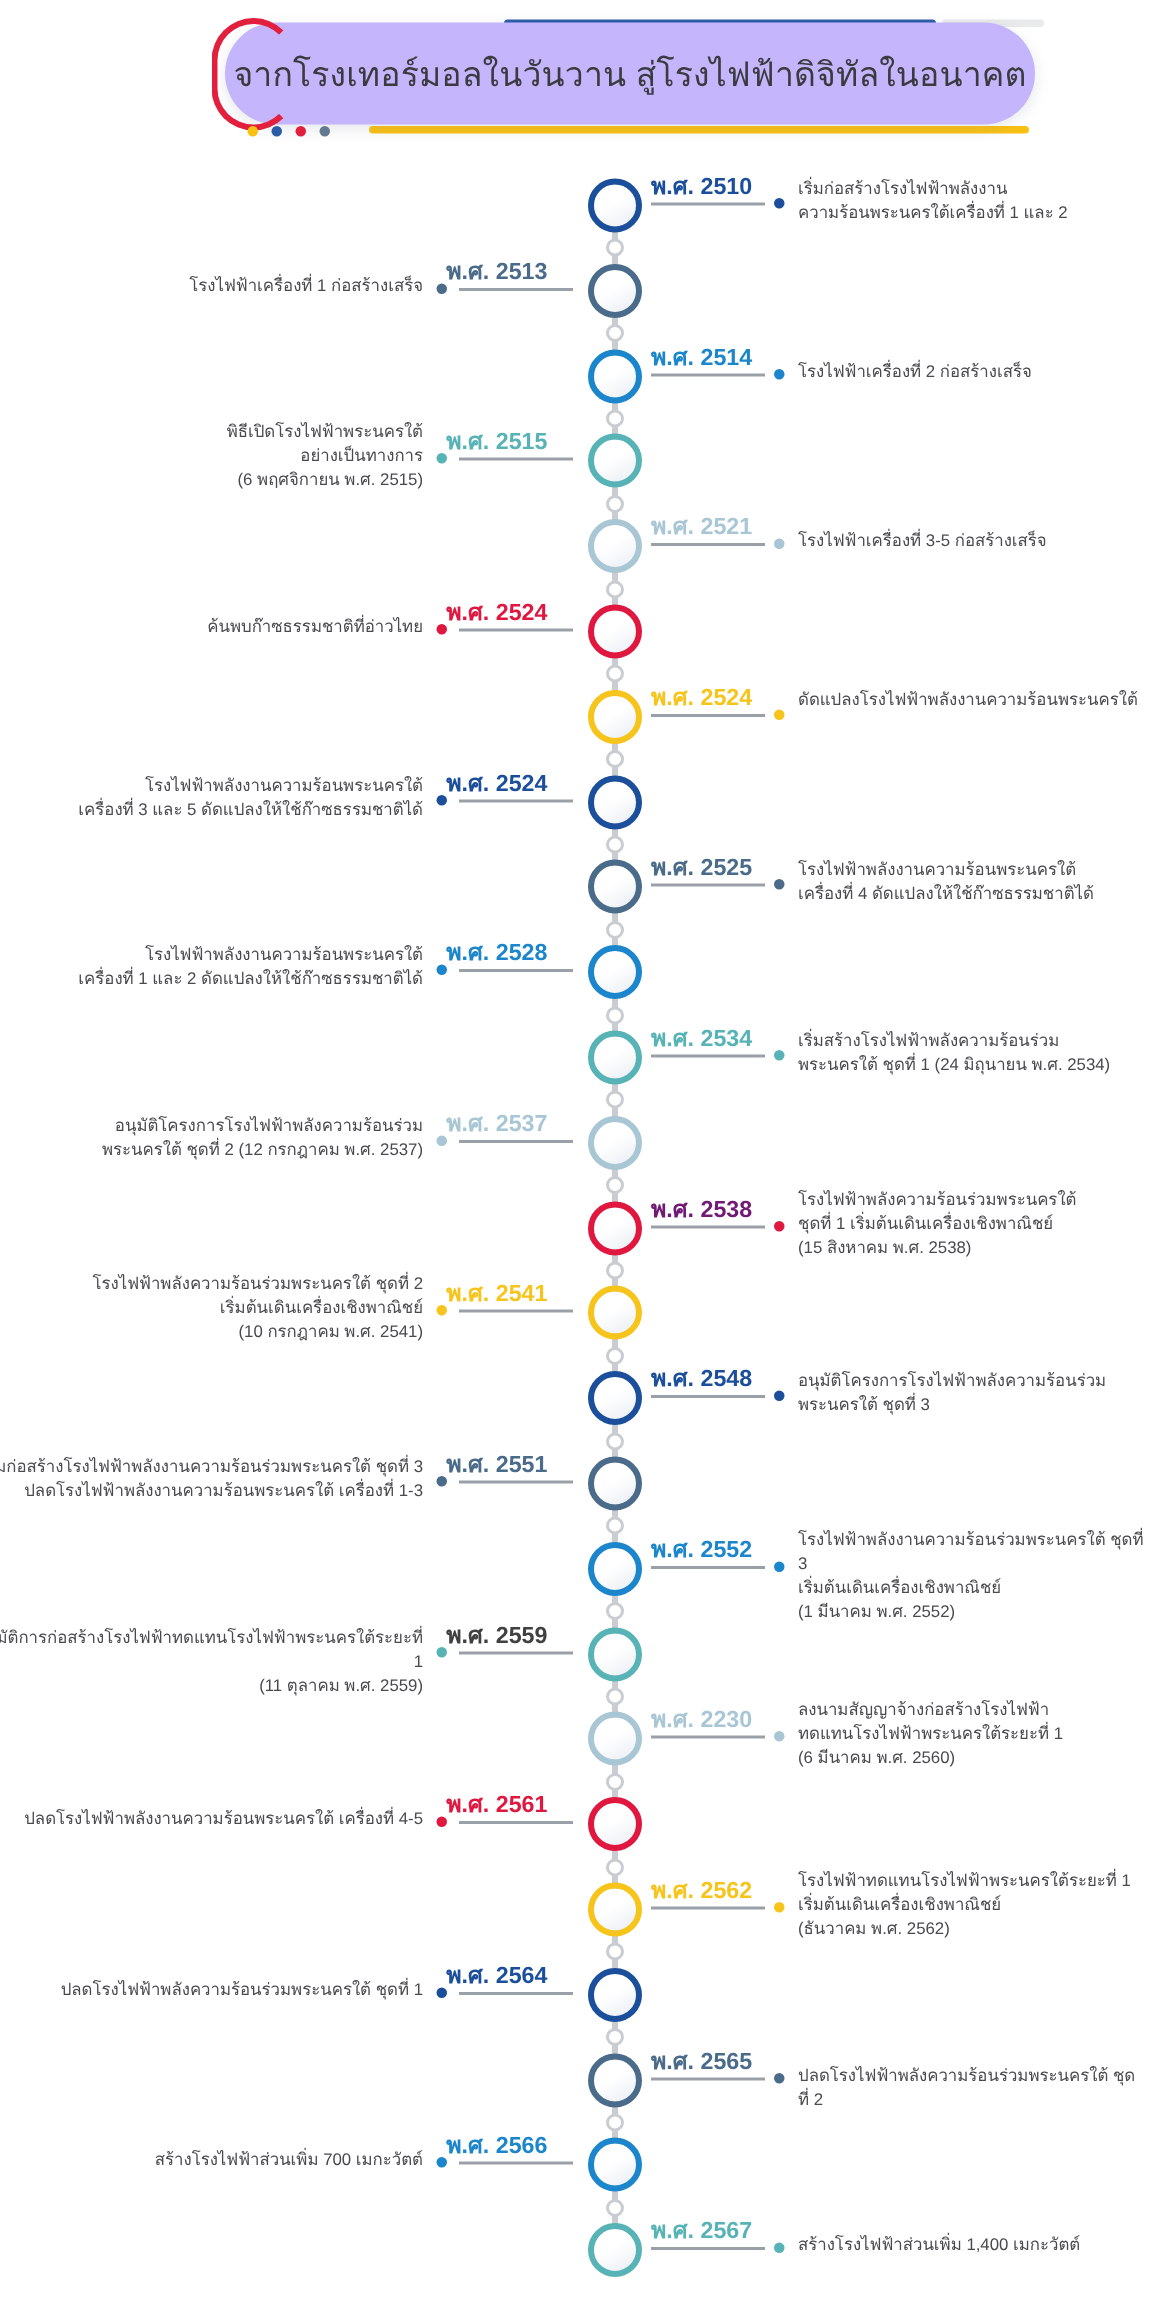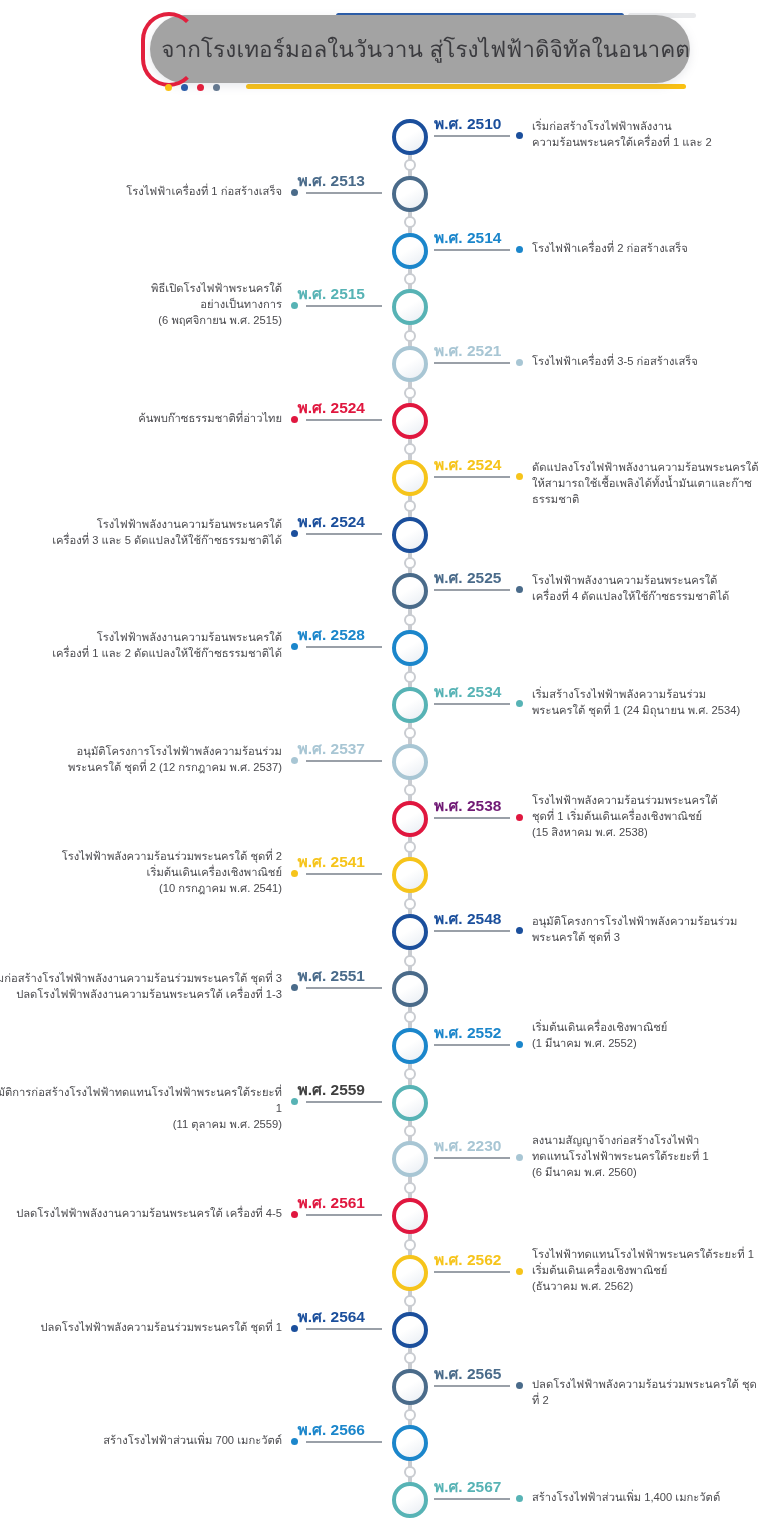--- a/index.html
+++ b/index.html
@@ -51,26 +51,26 @@
     height: 5px;
     background: #fac113;
     border-radius: 3px;
   }
   .banner-box {
     position: absolute;
     left: 22px;
     top: 9px;
     width: 540px;
     height: 68px;
-    background: #a3a3a3;
+    background: #c4b5fd;
     border-radius: 34px;
     box-shadow: 0 3px 10px rgba(120,130,145,0.18);
     display: flex;
     align-items: center;
-    justify-content: flex-end;
+    justify-content: center;
   }
   .banner-title {
     font-size: 22.5px;
     color: #3b3b3f;
     letter-spacing: 0.1px;
     white-space: nowrap;
   }
   .banner-hook {
     position: absolute;
     left: 13px;
@@ -305,21 +305,20 @@
         </div>
       </div>
       <div class="bead" style="top: 500.2px;"></div>
       <div class="row side-right" style="top: 477.8px;">
         <div class="node" style="border-color: rgb(246, 196, 27);"></div>
         <div class="year" style="color: rgb(246, 196, 27);">พ.ศ. 2524</div>
         <div class="rule"></div>
         <div class="bullet" style="background: rgb(246, 196, 27);"></div>
         <div class="desc lines2">
           <div>ดัดแปลงโรงไฟฟ้าพลังงานความร้อนพระนครใต้</div>
-          <div>ให้สามารถใช้เชื้อเพลิงได้ทั้งน้ำมันเตาและก๊าซธรรมชาติ</div>
         </div>
       </div>
       <div class="bead" style="top: 557px;"></div>
       <div class="row side-left" style="top: 534.6px;">
         <div class="node" style="border-color: rgb(27, 79, 156);"></div>
         <div class="year" style="color: rgb(27, 79, 156);">พ.ศ. 2524</div>
         <div class="rule"></div>
         <div class="bullet" style="background: rgb(27, 79, 156);"></div>
         <div class="desc lines2">
           <div>โรงไฟฟ้าพลังงานความร้อนพระนครใต้</div>
@@ -416,20 +415,21 @@
           <div>ปลดโรงไฟฟ้าพลังงานความร้อนพระนครใต้ เครื่องที่ 1-3</div>
         </div>
       </div>
       <div class="bead" style="top: 1068.2px;"></div>
       <div class="row side-right" style="top: 1045.8px;">
         <div class="node" style="border-color: rgb(27, 134, 203);"></div>
         <div class="year" style="color: rgb(27, 134, 203);">พ.ศ. 2552</div>
         <div class="rule"></div>
         <div class="bullet" style="background: rgb(27, 134, 203);"></div>
         <div class="desc lines3">
+          <div>โรงไฟฟ้าพลังงานความร้อนร่วมพระนครใต้ ชุดที่ 3</div>
           <div>เริ่มต้นเดินเครื่องเชิงพาณิชย์</div>
           <div>(1 มีนาคม พ.ศ. 2552)</div>
         </div>
       </div>
       <div class="bead" style="top: 1125px;"></div>
       <div class="row side-left" style="top: 1102.6px;">
         <div class="node" style="border-color: rgb(87, 179, 181);"></div>
         <div class="year" style="color: #404040;">พ.ศ. 2559</div>
         <div class="rule"></div>
         <div class="bullet" style="background: rgb(87, 179, 181);"></div>

